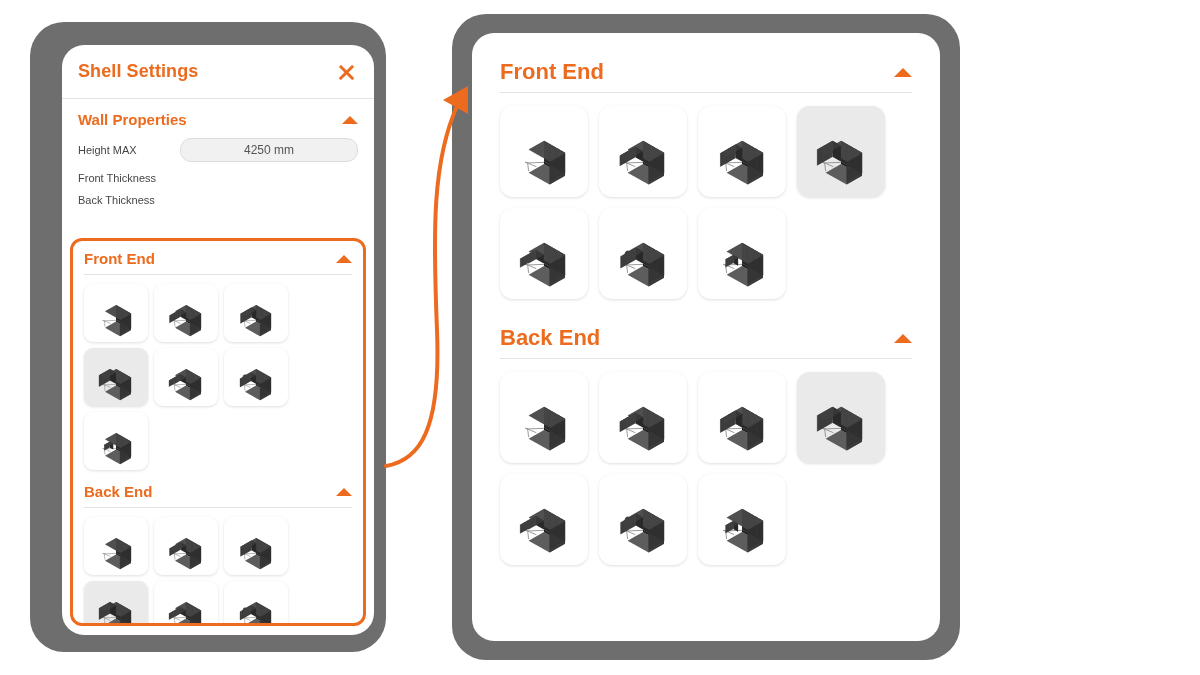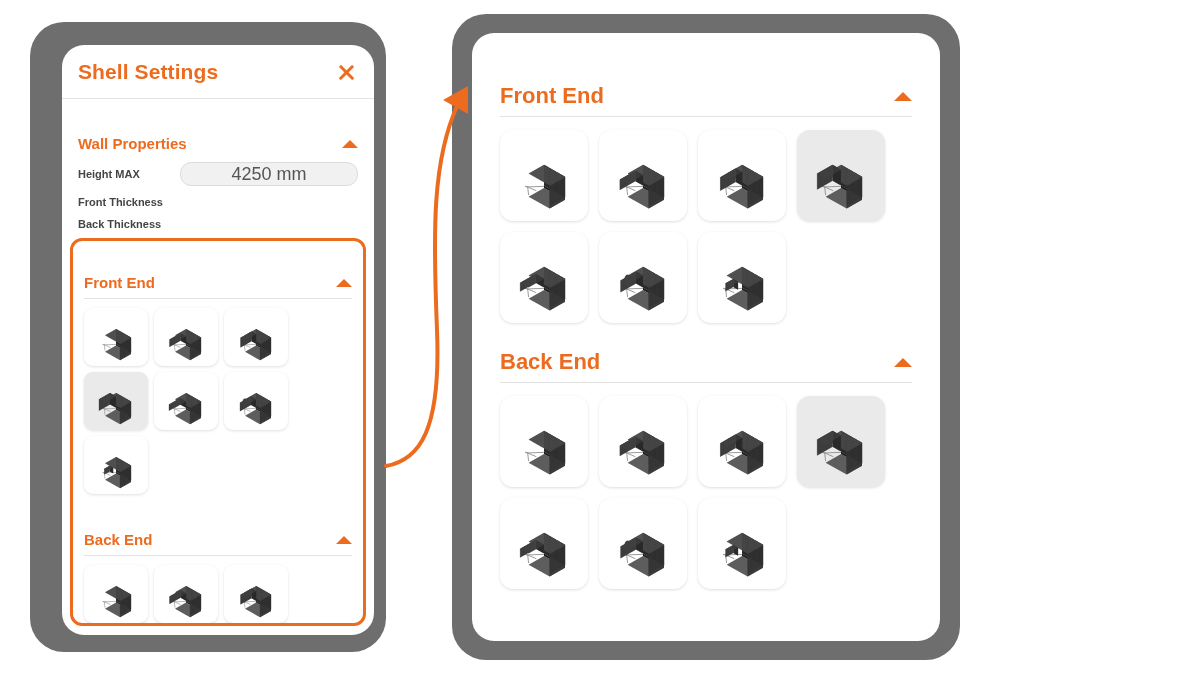--- a/index.html
+++ b/index.html
@@ -35,42 +35,41 @@
   
   .panel-head{
     position:relative;
     height:53px;
     border-bottom:1px solid #e3e3e3;
     display:flex;align-items:center;
     padding:0 16px;
   }
   .panel-title{
     color:#ec6b1e;
-    font-size:21px;
+    font-size:18px;
     font-weight:bold;
     letter-spacing:0.1px;
   }
   .close-btn{
     margin-left:auto;
     width:24px;height:24px;
     position:relative;
     cursor:pointer;
   }
   .close-btn::before,.close-btn::after{
     content:"";position:absolute;left:3px;top:11px;
     width:19px;height:3.2px;background:#ec6b1e;border-radius:1px;
   }
   .close-btn::before{transform:rotate(45deg);}
   .close-btn::after{transform:rotate(-45deg);}
 
   
   .sec-head{
     display:flex;align-items:center;
     padding:0 0 0 0;
-    margin-top:24px;
   }
   .sec-title{
     color:#ec6b1e;font-weight:bold;
   }
   .caret{
     margin-left:auto;
     width:0;height:0;
     border-left:9px solid transparent;
     border-right:9px solid transparent;
     border-bottom:9px solid #ec6b1e;
@@ -82,30 +81,30 @@
   .sec-rule{height:1px;background:#e3e3e3;margin-top:7px;}
 
   
   .props{padding:12px 16px 4px 16px;}
   .props .sec-title{font-size:15px;}
   .prop-row{
     display:flex;align-items:center;
     margin-top:10px;
   }
   .prop-label{
-    color:#454545;font-size:11px;font-weight:bold;width:102px;flex:none;
+    color:#454545;font-size:11px;font-weight:normal;width:102px;flex:none;
   }
   .prop-field{
     flex:1;
     height:22px;
     background:#f1f1f1;
     border:1px solid #dcdcdc;
     border-radius:11px;
     display:flex;align-items:center;justify-content:center;
-    color:#555;font-size:18px;
+    color:#555;font-size:12px;
     cursor:text;
   }
 
   
   .highlight-box{
     position:absolute;
     left:70px;top:238px;width:296px;height:388px;
     border:3px solid #ec6b1e;
     border-radius:12px;
     box-sizing:border-box;

